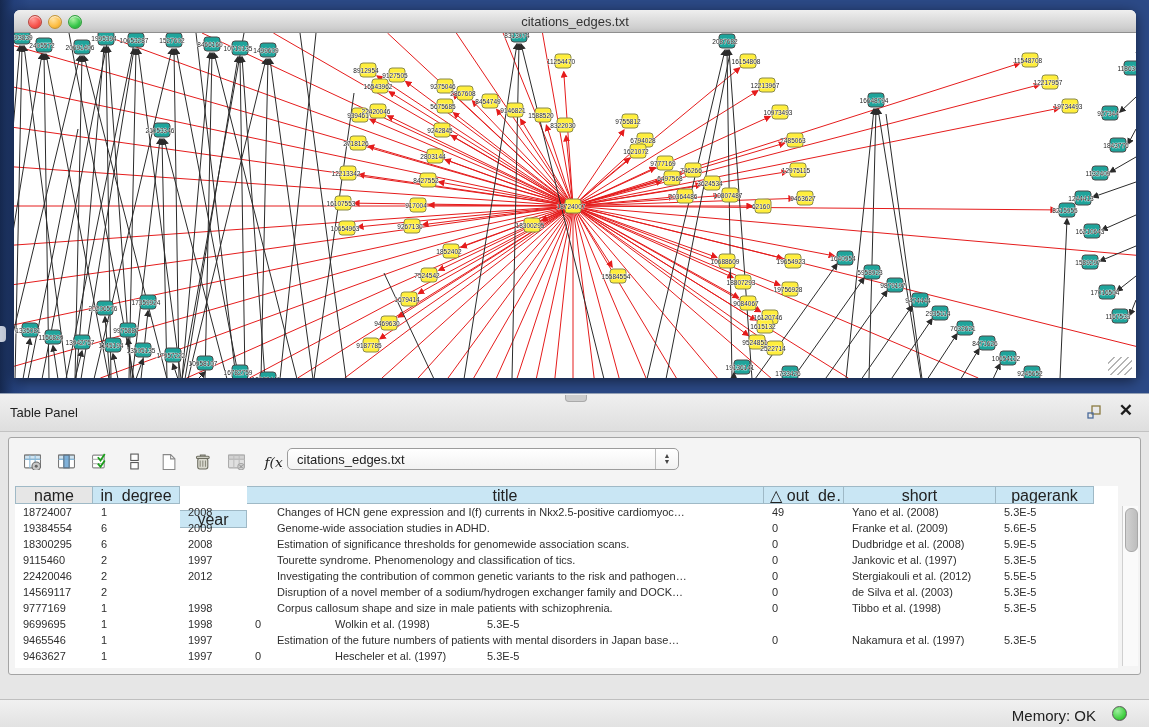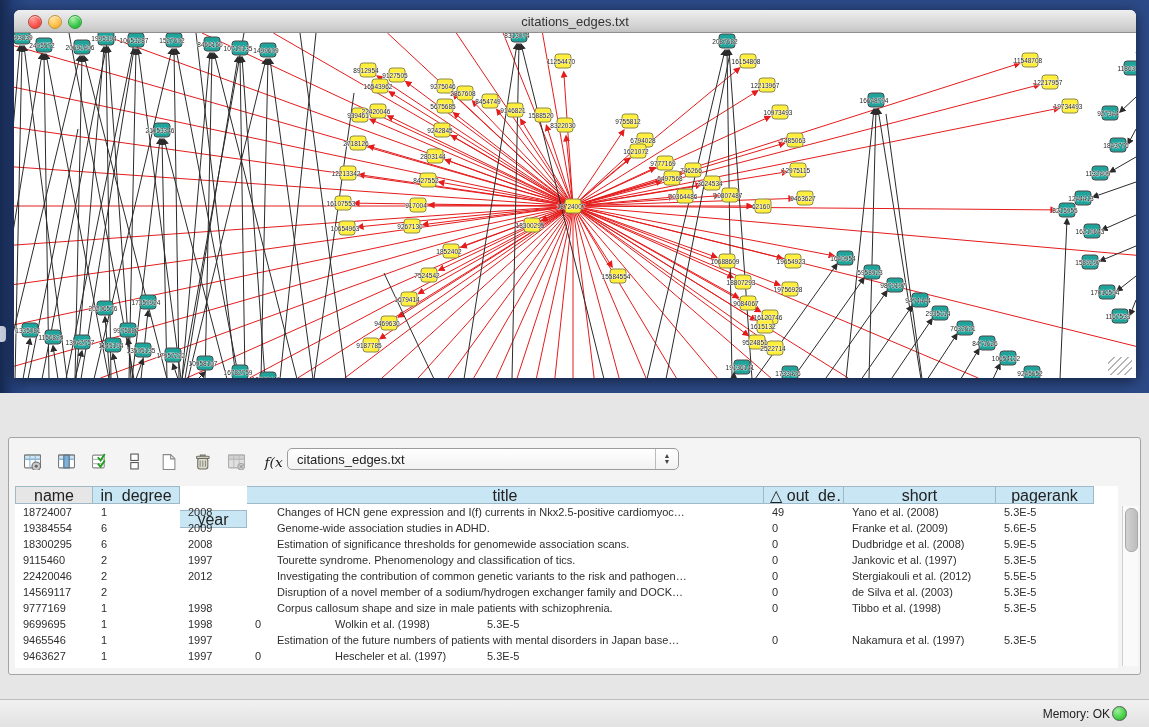--- a/index.html
+++ b/index.html
@@ -50,21 +50,21 @@
   #vthumb{position:absolute;left:2px;top:2px;width:11px;height:42px;background:linear-gradient(90deg,#d2d2d2,#bdbdbd);border:1px solid #a8a8a8;border-radius:6px;}
   
   #tabbar{position:absolute;left:0;top:281px;width:100%;height:28px;display:flex;justify-content:center;}
   .tab{height:21px;line-height:20px;font-size:12px;padding:0 14px;background:linear-gradient(#fdfdfd,#f0f0f0);
     border:1px solid #8f8f8f;border-left:none;color:#1d1d1d;}
   .tab:first-child{border-left:1px solid #8f8f8f;border-radius:5px 0 0 5px;}
   .tab:last-child{border-radius:0 5px 5px 0;}
   .tab.active{background:linear-gradient(#8a8a8a,#6d6d6d);color:#f2f2f2;}
   
   #statusbar{position:absolute;left:0;bottom:0;width:100%;height:27px;background:linear-gradient(#f1f1f1,#e2e2e2);border-top:1px solid #bfbfbf;}
-  #mem-label{position:absolute;right:39px;top:7px;font-size:12px;color:#222;}
+  #mem-label{position:absolute;right:53px;top:7px;font-size:15px;color:#222;}
   #mem-dot{position:absolute;right:22px;top:6px;width:13px;height:13px;border-radius:50%;
     background:radial-gradient(circle at 35% 30%,#9ef09e,#3ecf3e 65%,#2a9a2a);border:1px solid #5a5a5a;}
   svg text{paint-order:stroke;stroke:#fff;stroke-width:.7px;}
 </style>
 </head>
 <body>
 
 <div id="desktop">
   <div id="side-tab"></div>
   <div id="frame">
@@ -475,20 +475,29 @@
           <text x="726" y="336.5" text-anchor="middle" font-size="6.5" fill="#1c1c1c">19136141</text>
           <text x="774" y="342.5" text-anchor="middle" font-size="6.5" fill="#1c1c1c">1733426</text>
           <text x="557" y="175.5" text-anchor="middle" font-size="6.5" fill="#1c1c1c">18724007</text>
         </svg>
       <div id="gripper"></div>
     </div>
   </div>
 </div>
 
 <div id="panel-region">
+  <div id="panel-header">
+    <div id="panel-handle"></div>
+    <span id="panel-title">Table Panel</span>
+    <svg id="float-icon" viewBox="0 0 16 14">
+      <rect x="5" y="1" width="8" height="8" fill="none" stroke="#8a7a40" stroke-width="1.3"></rect>
+      <rect x="1" y="8" width="5" height="5" fill="none" stroke="#4a6a9a" stroke-width="1.3"></rect>
+    </svg>
+    <span id="close-icon">✕</span>
+  </div>
 
   <div id="inner-panel">
     <div id="toolbar">
         <div class="tbicon">
           <svg width="19" height="17" viewBox="0 0 17 16">
             <rect x="1" y="2" width="15" height="12" rx="1" fill="#fff" stroke="#777"></rect>
             <rect x="1" y="2" width="15" height="4" fill="#cfe4f2" stroke="#777"></rect>
             <path d="M1 6h15M6 2v12M11 2v12" stroke="#88b8d8" fill="none"></path>
             <circle cx="12" cy="12.5" r="4" fill="#c9c9c9" stroke="#666"></circle>
             <circle cx="12" cy="12.5" r="1.4" fill="#666"></circle>

